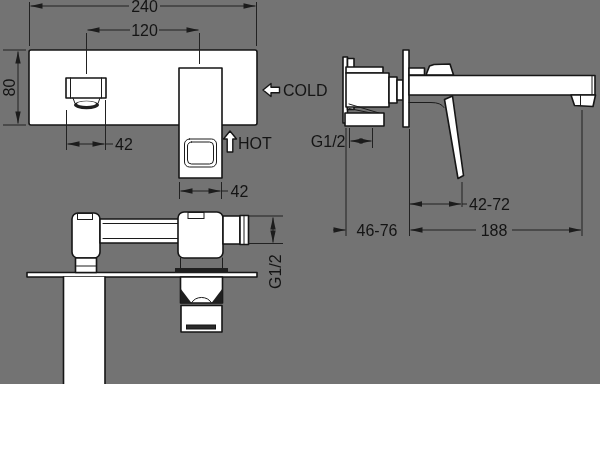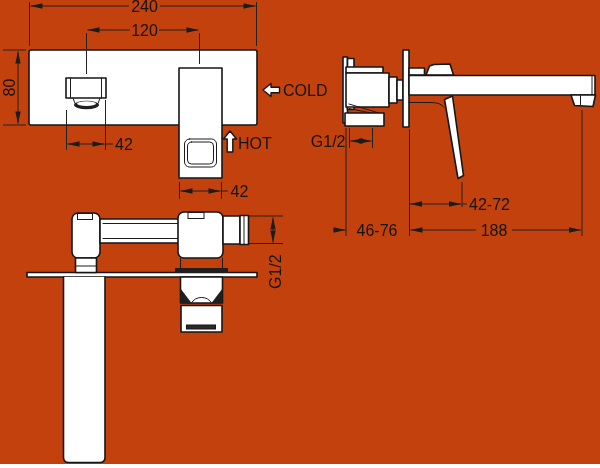--- a/index.html
+++ b/index.html
@@ -1,16 +1,16 @@
 <!DOCTYPE html>
 <html><head>
 <meta charset="utf-8">
 <style>
   html,body{margin:0;padding:0;background:#fff;}
-  .canvas{position:relative;width:600px;height:464px;background:#c2410c;overflow:hidden;}
+  .canvas{position:relative;width:600px;height:384px;background:#737373;overflow:hidden;}
   svg{display:block;}
   svg text{font-family:"Liberation Sans","DejaVu Sans",sans-serif;font-size:16px;fill:#141414;}
   svg text.rot{font-size:16px;}
   .part{fill:#ffffff;stroke:#161616;stroke-width:1.6;stroke-linejoin:round;stroke-linecap:round;}
   .thin{fill:none;stroke:#1c1c1c;stroke-width:1;stroke-linecap:round;}
   .dark{fill:#1f1f1f;stroke:none;}
   .dim{fill:none;stroke:#222222;stroke-width:1;}
   .ext{fill:none;stroke:#222222;stroke-width:1;}
   .flow{fill:#ffffff;stroke:#161616;stroke-width:1.4;stroke-linejoin:round;}
 </style>

